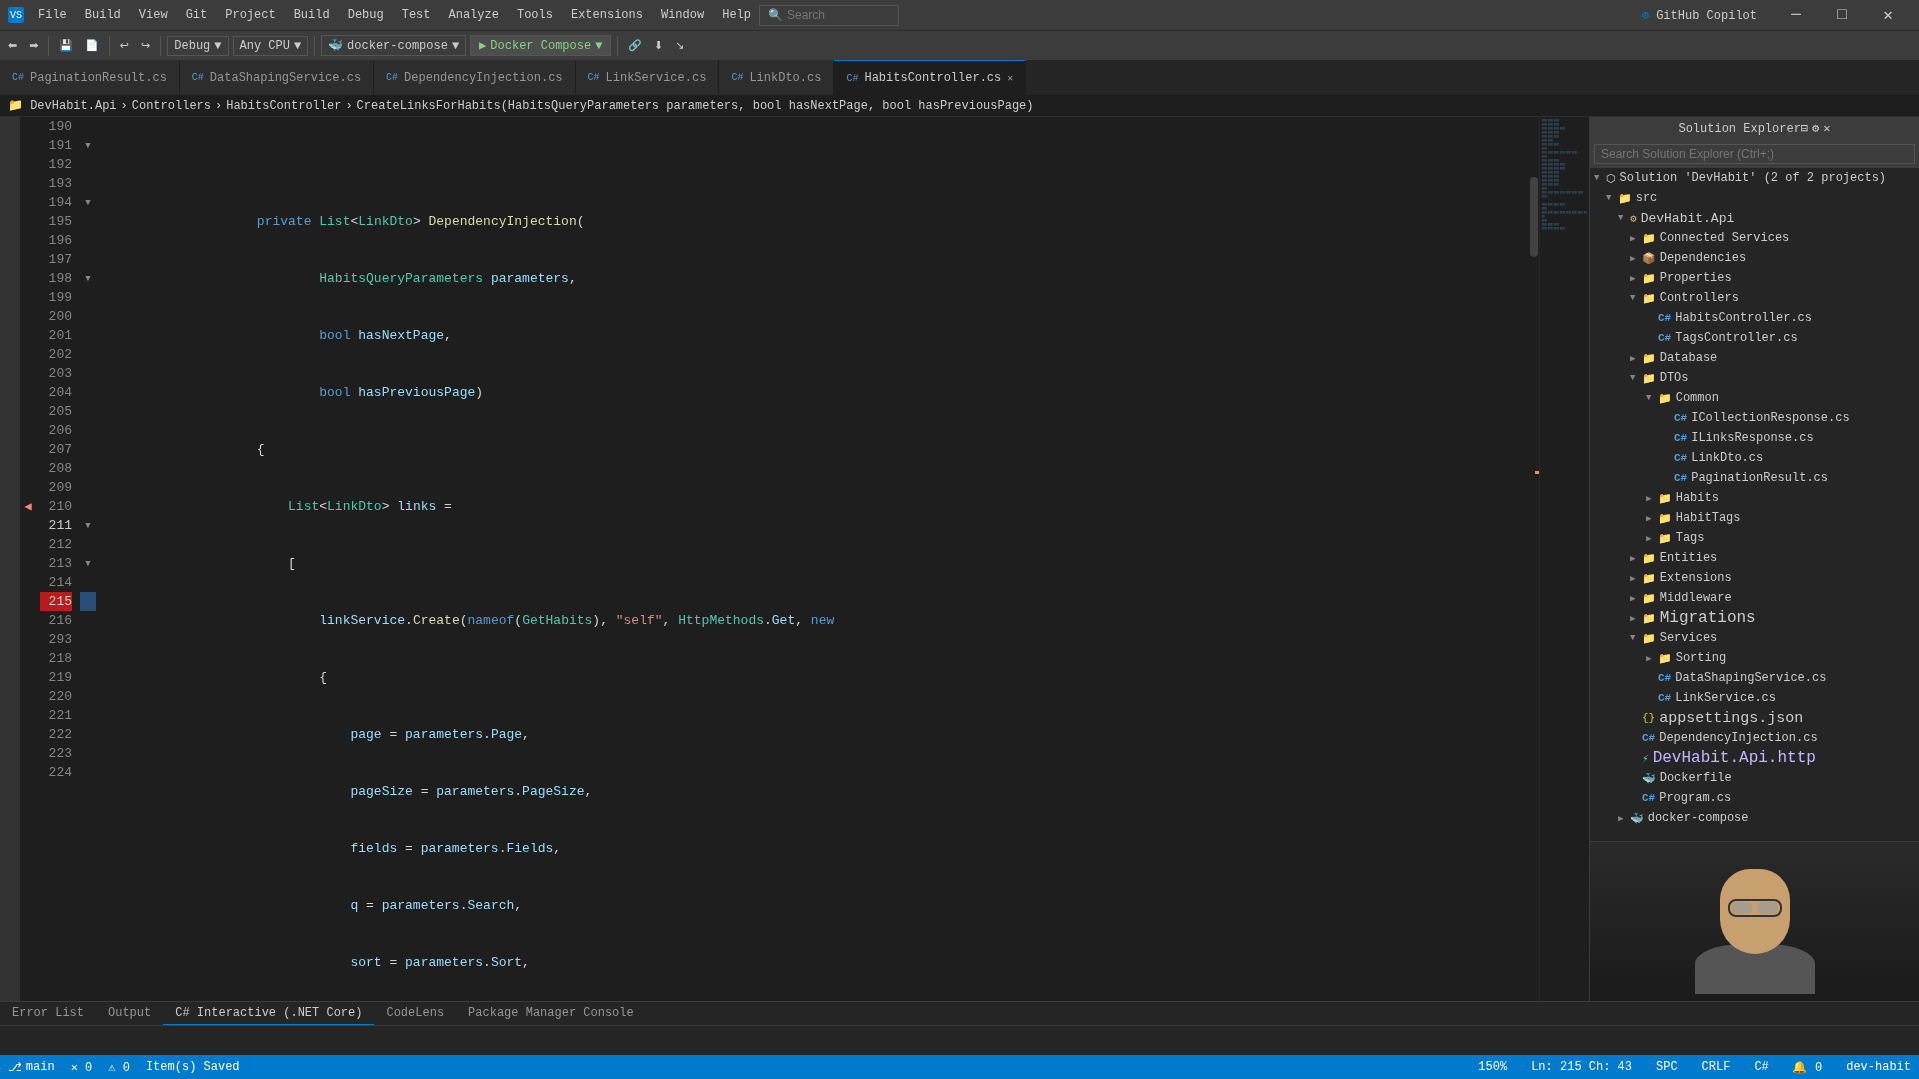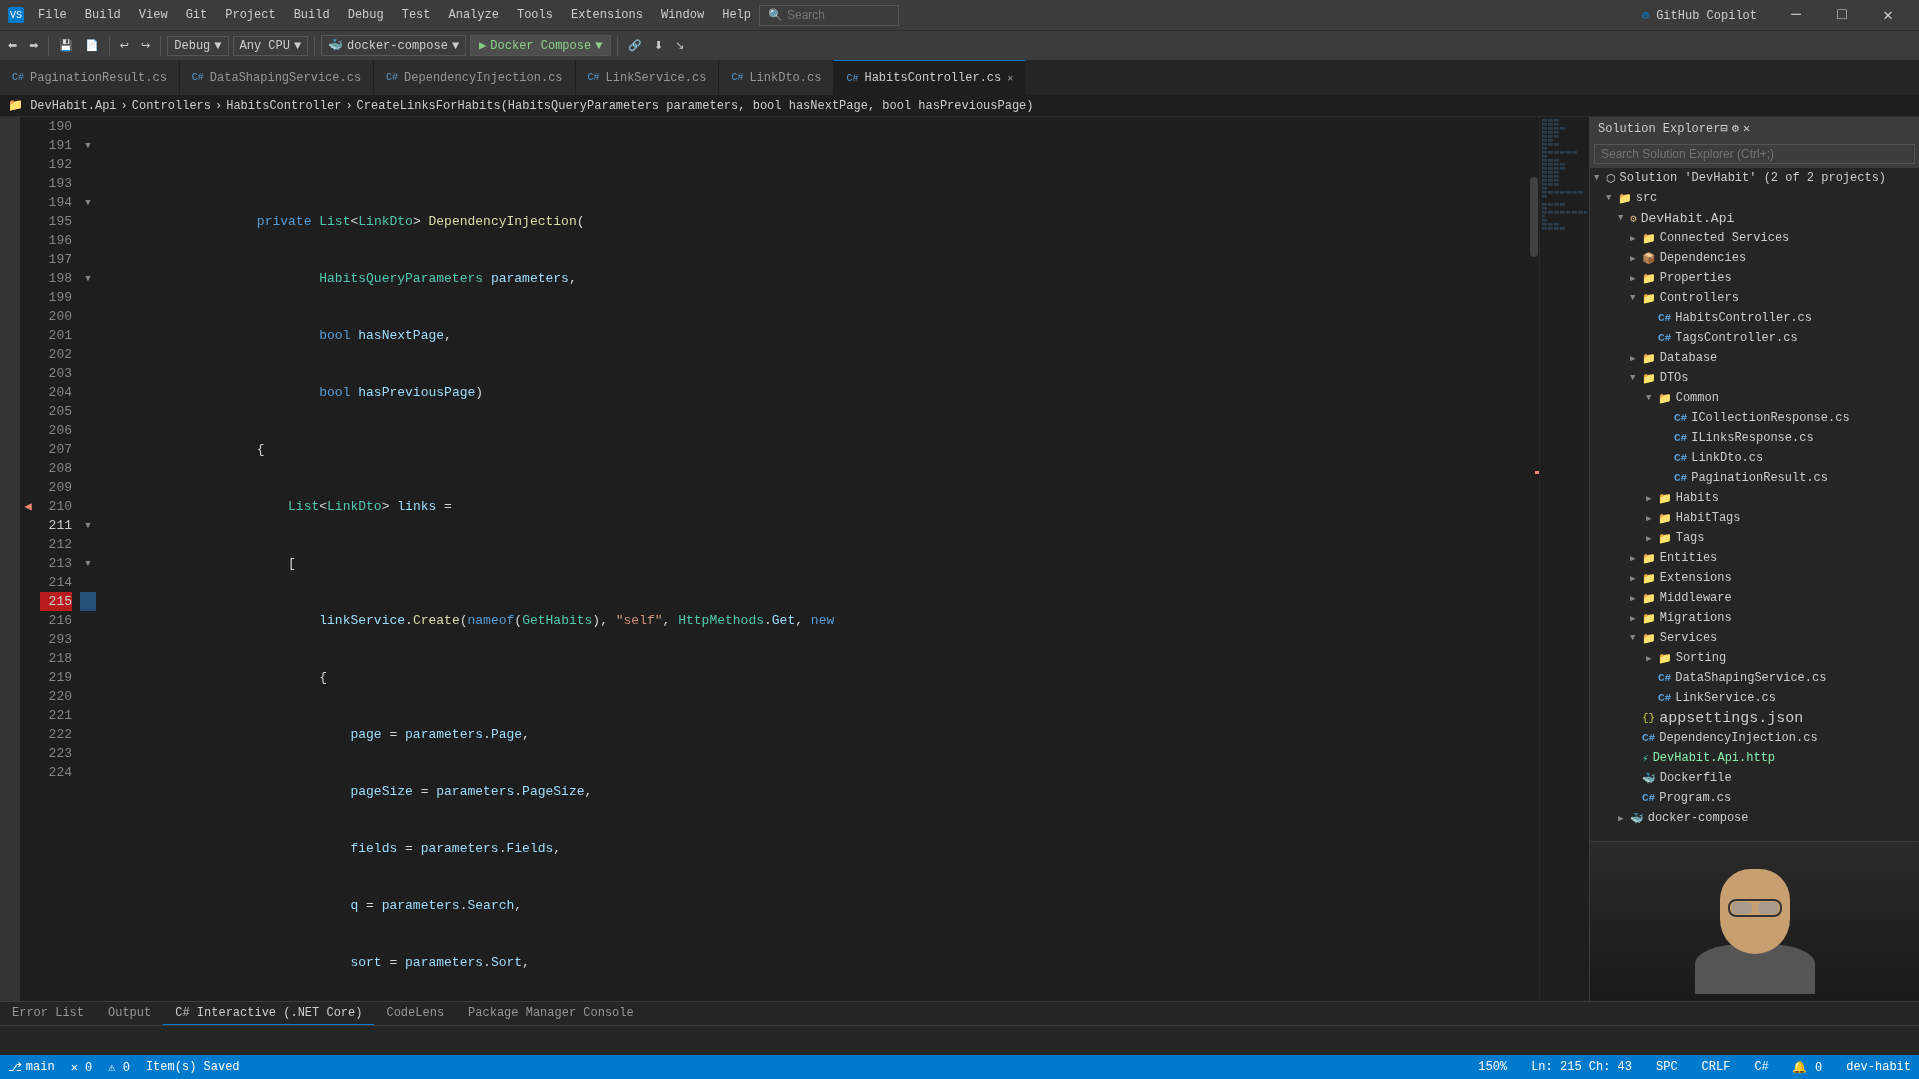--- a/index.html
+++ b/index.html
@@ -37,21 +37,21 @@
     .breadcrumb span { color: #cccccc; }
     .breadcrumb-sep { margin: 0 4px; }
     
     
     .editor-container { flex: 1; display: flex; overflow: hidden; background: #1e1e1e; }
     .line-numbers { width: 50px; background: #1e1e1e; color: #858585; text-align: right; padding: 0 8px 0 4px; font-size: 13px; line-height: 19px; user-select: none; }
     .line-numbers div { line-height: 19px; }
     
     
     .solution-explorer { width: 330px; background: #252526; border-left: 1px solid #3c3c3c; display: flex; flex-direction: column; }
-    .se-header { background: #3c3c3c; padding: 4px 8px; font-size: 12px; color: #cccccc; display: flex; justify-content: flex-start; align-items: center; }
+    .se-header { background: #3c3c3c; padding: 4px 8px; font-size: 12px; color: #cccccc; display: flex; justify-content: center; align-items: center; }
     .se-search { background: #3c3c3c; padding: 4px; }
     .se-search input { width: 100%; background: #3c3c3c; border: 1px solid #555; color: #ccc; padding: 2px 6px; font-size: 12px; outline: none; }
     .se-tree { flex: 1; overflow: auto; font-size: 12px; }
     .se-item { display: flex; align-items: center; padding: 1px 0; cursor: pointer; white-space: nowrap; height: 20px; }
     
     
     .status-bar { height: 24px; background: #007acc; display: flex; align-items: center; padding: 0 8px; font-size: 12px; color: white; gap: 16px; }
     .status-right { margin-left: auto; display: flex; gap: 24px; }
     
     
@@ -466,21 +466,21 @@
 
       <div class="se-item" style="padding-left:40px;">
         <span style="width:12px; color:#858585; font-size:9px;">▶</span>
         <span style="color:#dcb67a; font-size:11px; margin-right:4px;">📁</span>
         <span style="color:#cccccc; font-size:12px;">Middleware</span>
       </div>
 
       <div class="se-item" style="padding-left:40px;">
         <span style="width:12px; color:#858585; font-size:9px;">▶</span>
         <span style="color:#dcb67a; font-size:11px; margin-right:4px;">📁</span>
-        <span style="color:#cccccc; font-size:12px;">Migrations</span>
+        <span style="color:#cccccc; font-size:16px;">Migrations</span>
       </div>
 
       <div class="se-item" style="padding-left:40px;">
         <span style="width:12px; color:#858585; font-size:9px;">▼</span>
         <span style="color:#dcb67a; font-size:11px; margin-right:4px;">📁</span>
         <span style="color:#cccccc; font-size:12px;">Services</span>
       </div>
 
       <div class="se-item" style="padding-left:56px;">
         <span style="width:12px; color:#858585; font-size:9px;">▶</span>
@@ -508,21 +508,21 @@
 
       <div class="se-item" style="padding-left:40px;">
         <span style="width:12px;"></span>
         <span style="color:#569cd6; font-size:11px; margin-right:4px; font-weight:bold;">C#</span>
         <span style="color:#cccccc; font-size:12px;">DependencyInjection.cs</span>
       </div>
 
       <div class="se-item" style="padding-left:40px;">
         <span style="width:12px;"></span>
         <span style="color:#4ec9b0; font-size:11px; margin-right:4px;">⚡</span>
-        <span style="color:#86efac; font-size:12px;">DevHabit.Api.http</span>
+        <span style="color:#c4b5fd; font-size:16px;">DevHabit.Api.http</span>
       </div>
 
       <div class="se-item" style="padding-left:40px;">
         <span style="width:12px;"></span>
         <span style="color:#2496ed; font-size:11px; margin-right:4px;">🐳</span>
         <span style="color:#cccccc; font-size:12px;">Dockerfile</span>
       </div>
 
       <div class="se-item" style="padding-left:40px;">
         <span style="width:12px;"></span>

